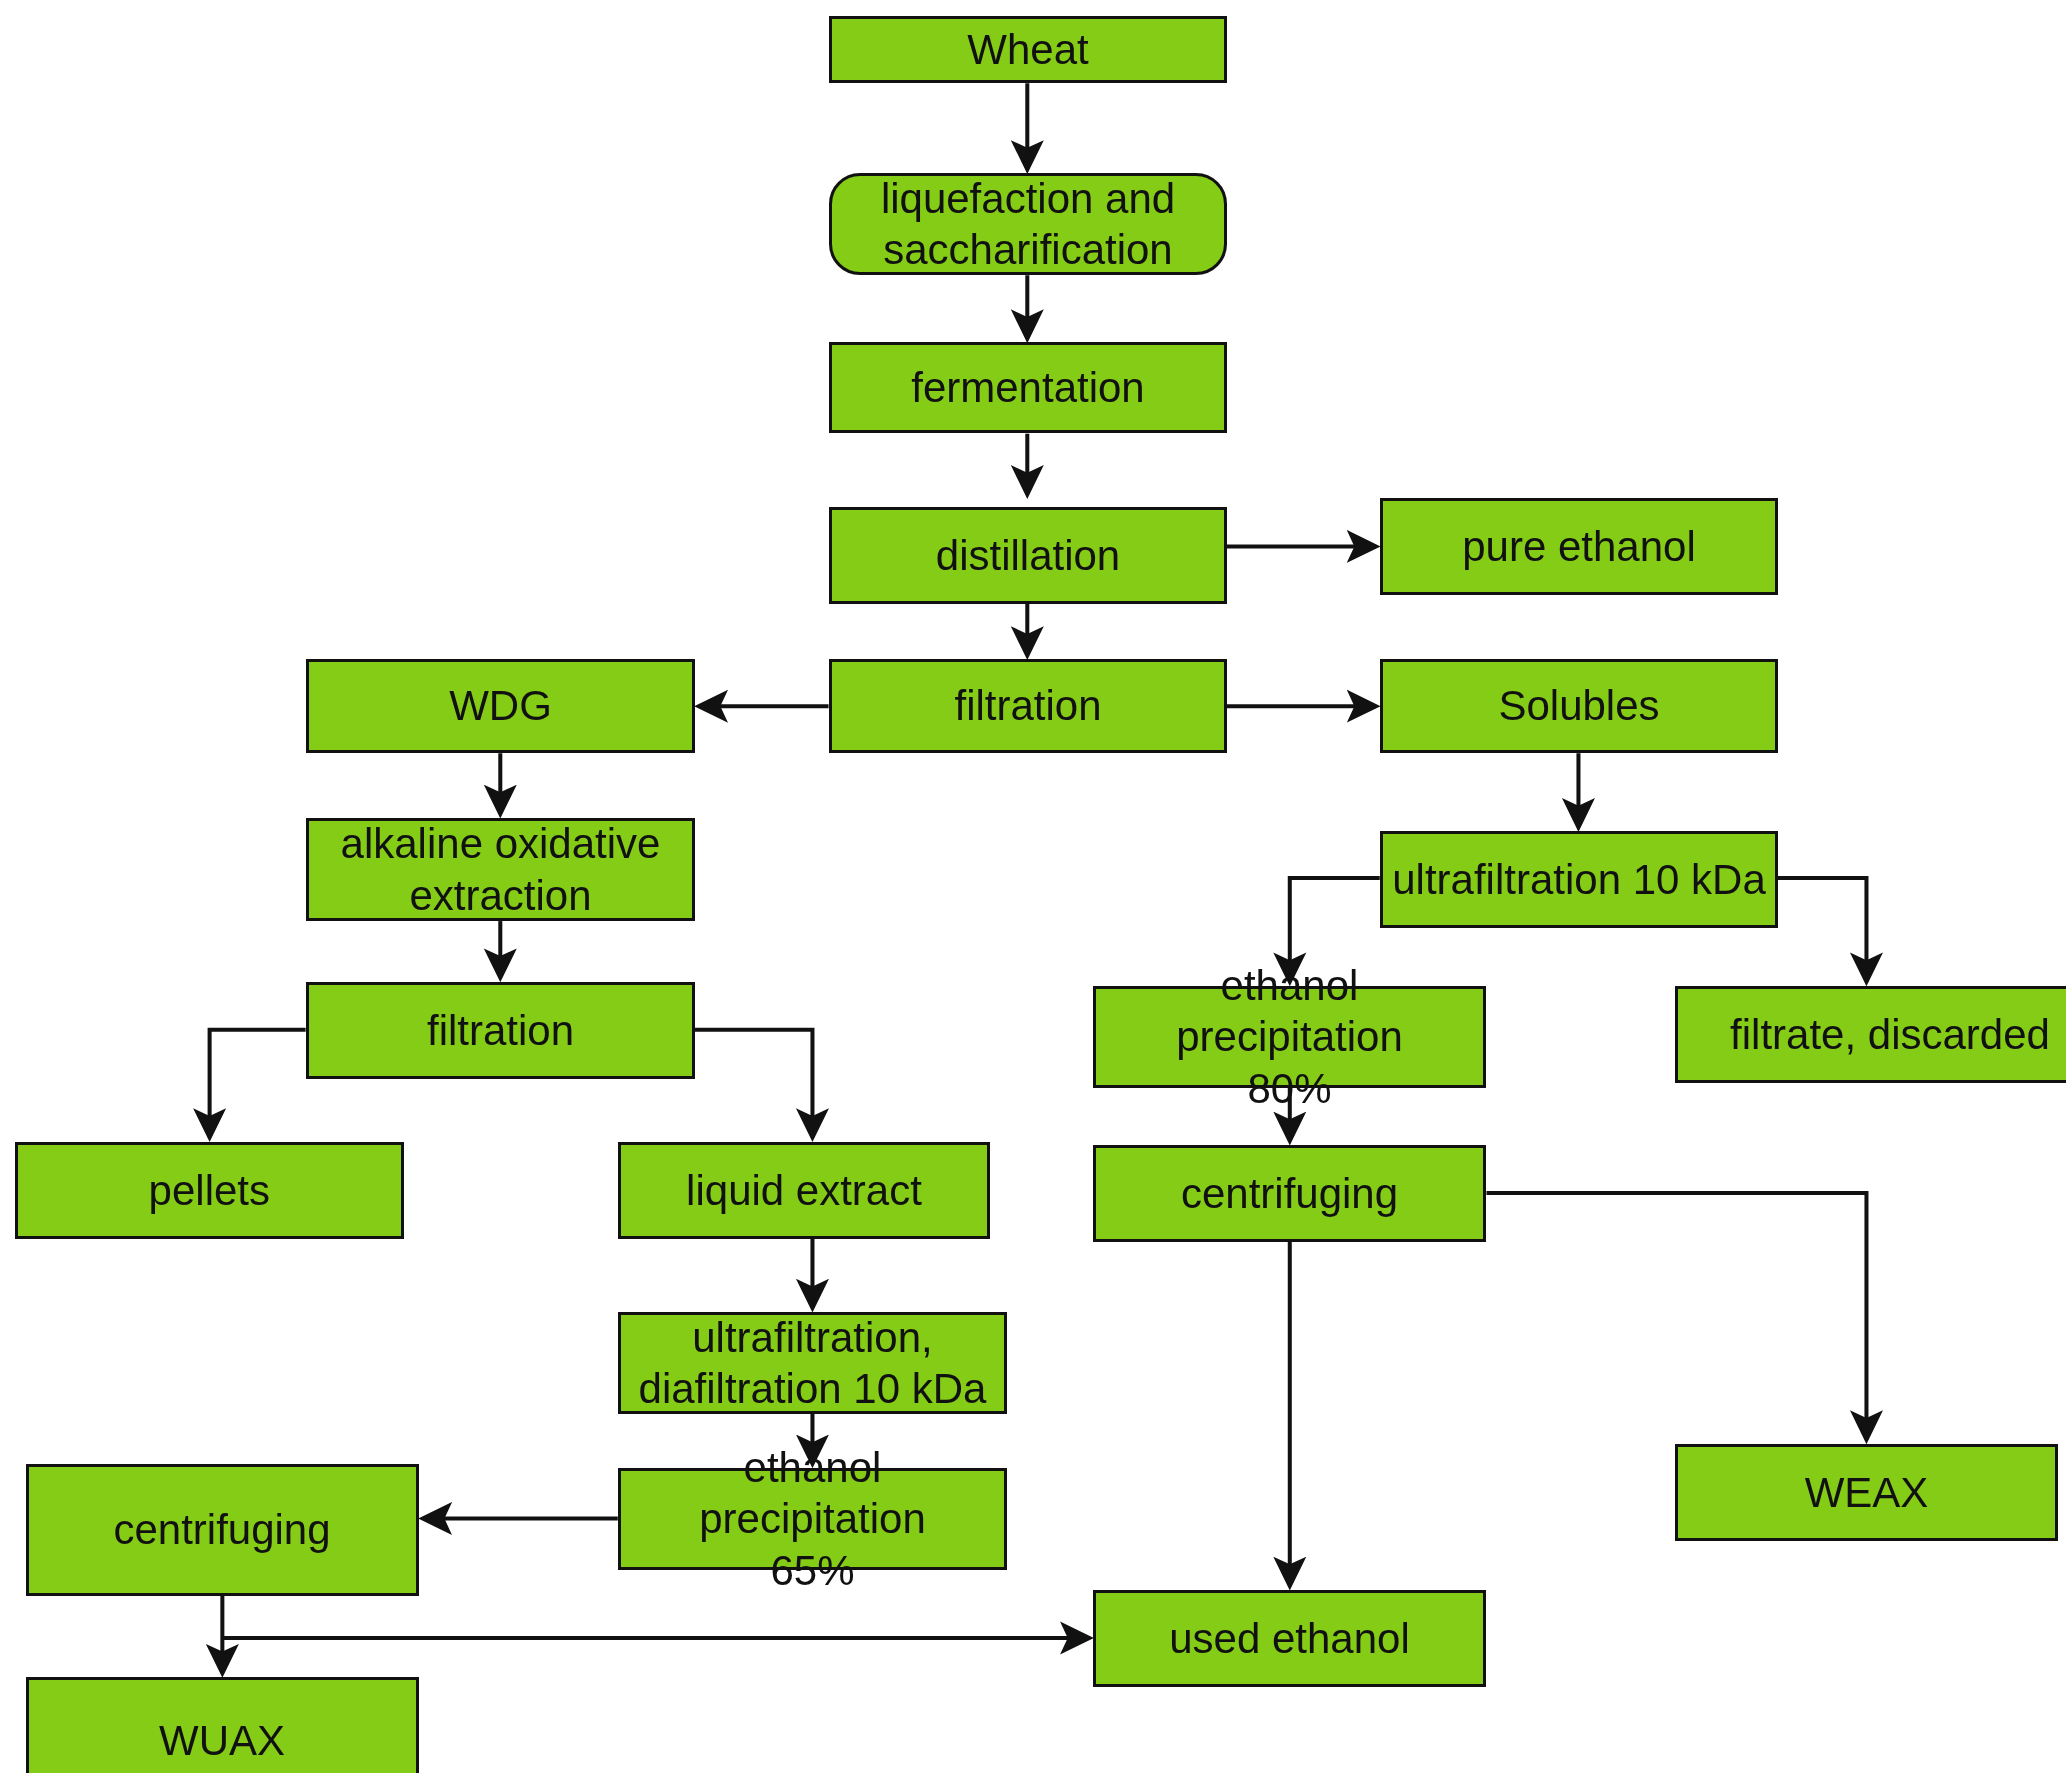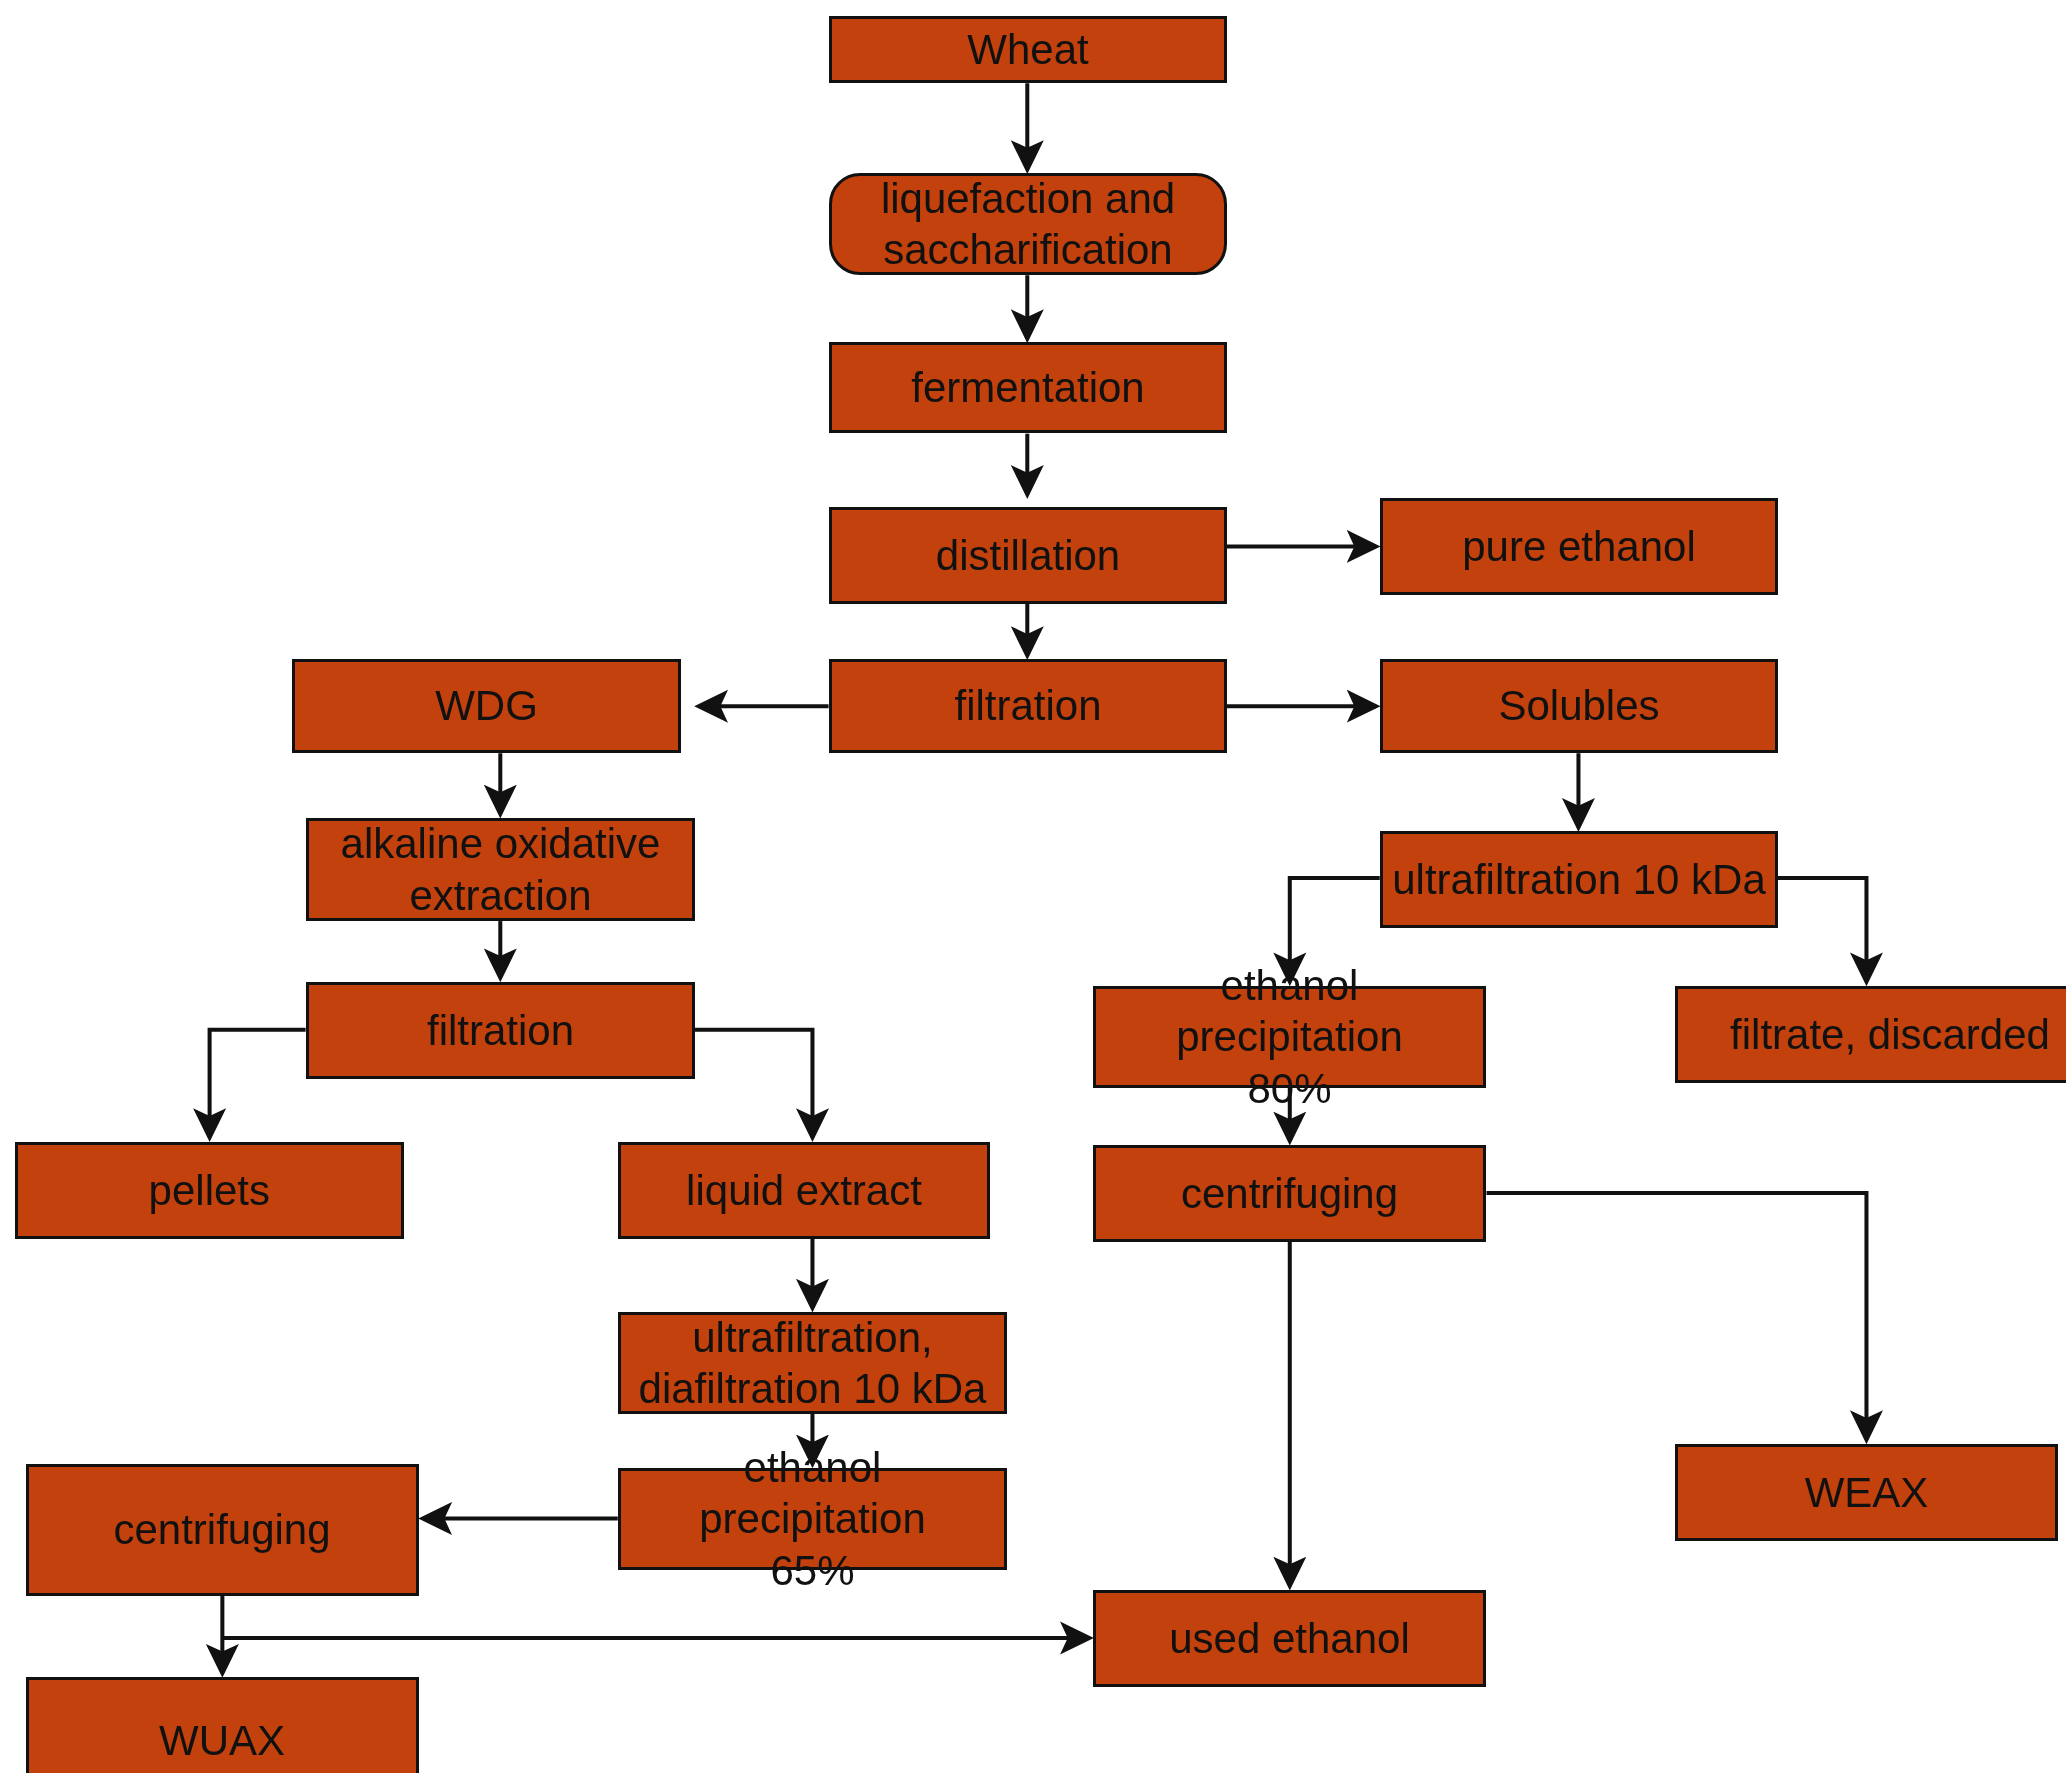--- a/index.html
+++ b/index.html
@@ -19,21 +19,21 @@
     position: absolute;
     left: 0;
     top: 0;
     width: 2066px;
     height: 1773px;
   }
   .node-box {
     position: absolute;
     box-sizing: border-box;
     border: 3.4px solid #111111;
-    background: #c2410c;
+    background: #84cc16;
     display: flex;
     align-items: center;
     justify-content: center;
     text-align: center;
     color: #111111;
     font-size: 42px;
     line-height: 1.22;
     font-family: "Liberation Sans", sans-serif;
     white-space: pre-line;
     padding: 0 6.7px;
@@ -104,21 +104,21 @@
 saccharification</div>
 
   <div class="node-box" style="left:829px; top:342px; width:398px; height:91px;">fermentation</div>
 
   <div class="node-box" style="left:829px; top:507px; width:398px; height:97px;">distillation</div>
 
   <div class="node-box" style="left:1380px; top:498px; width:398px; height:97px;">pure ethanol</div>
 
   <div class="node-box" style="left:829px; top:659px; width:398px; height:94px;">filtration</div>
 
-  <div class="node-box" style="left:292px; top:659px; width:389px; height:94px;">WDG</div>
+  <div class="node-box" style="left:306px; top:659px; width:389px; height:94px;">WDG</div>
 
   <div class="node-box" style="left:1380px; top:659px; width:398px; height:94px;">Solubles</div>
 
   <div class="node-box" style="left:306px; top:818px; width:389px; height:103px;">alkaline oxidative
 extraction</div>
 
   <div class="node-box" style="left:1380px; top:831px; width:398px; height:97px;">ultrafiltration 10 kDa</div>
 
   <div class="node-box" style="left:306px; top:982px; width:389px; height:97px;">filtration</div>
 

